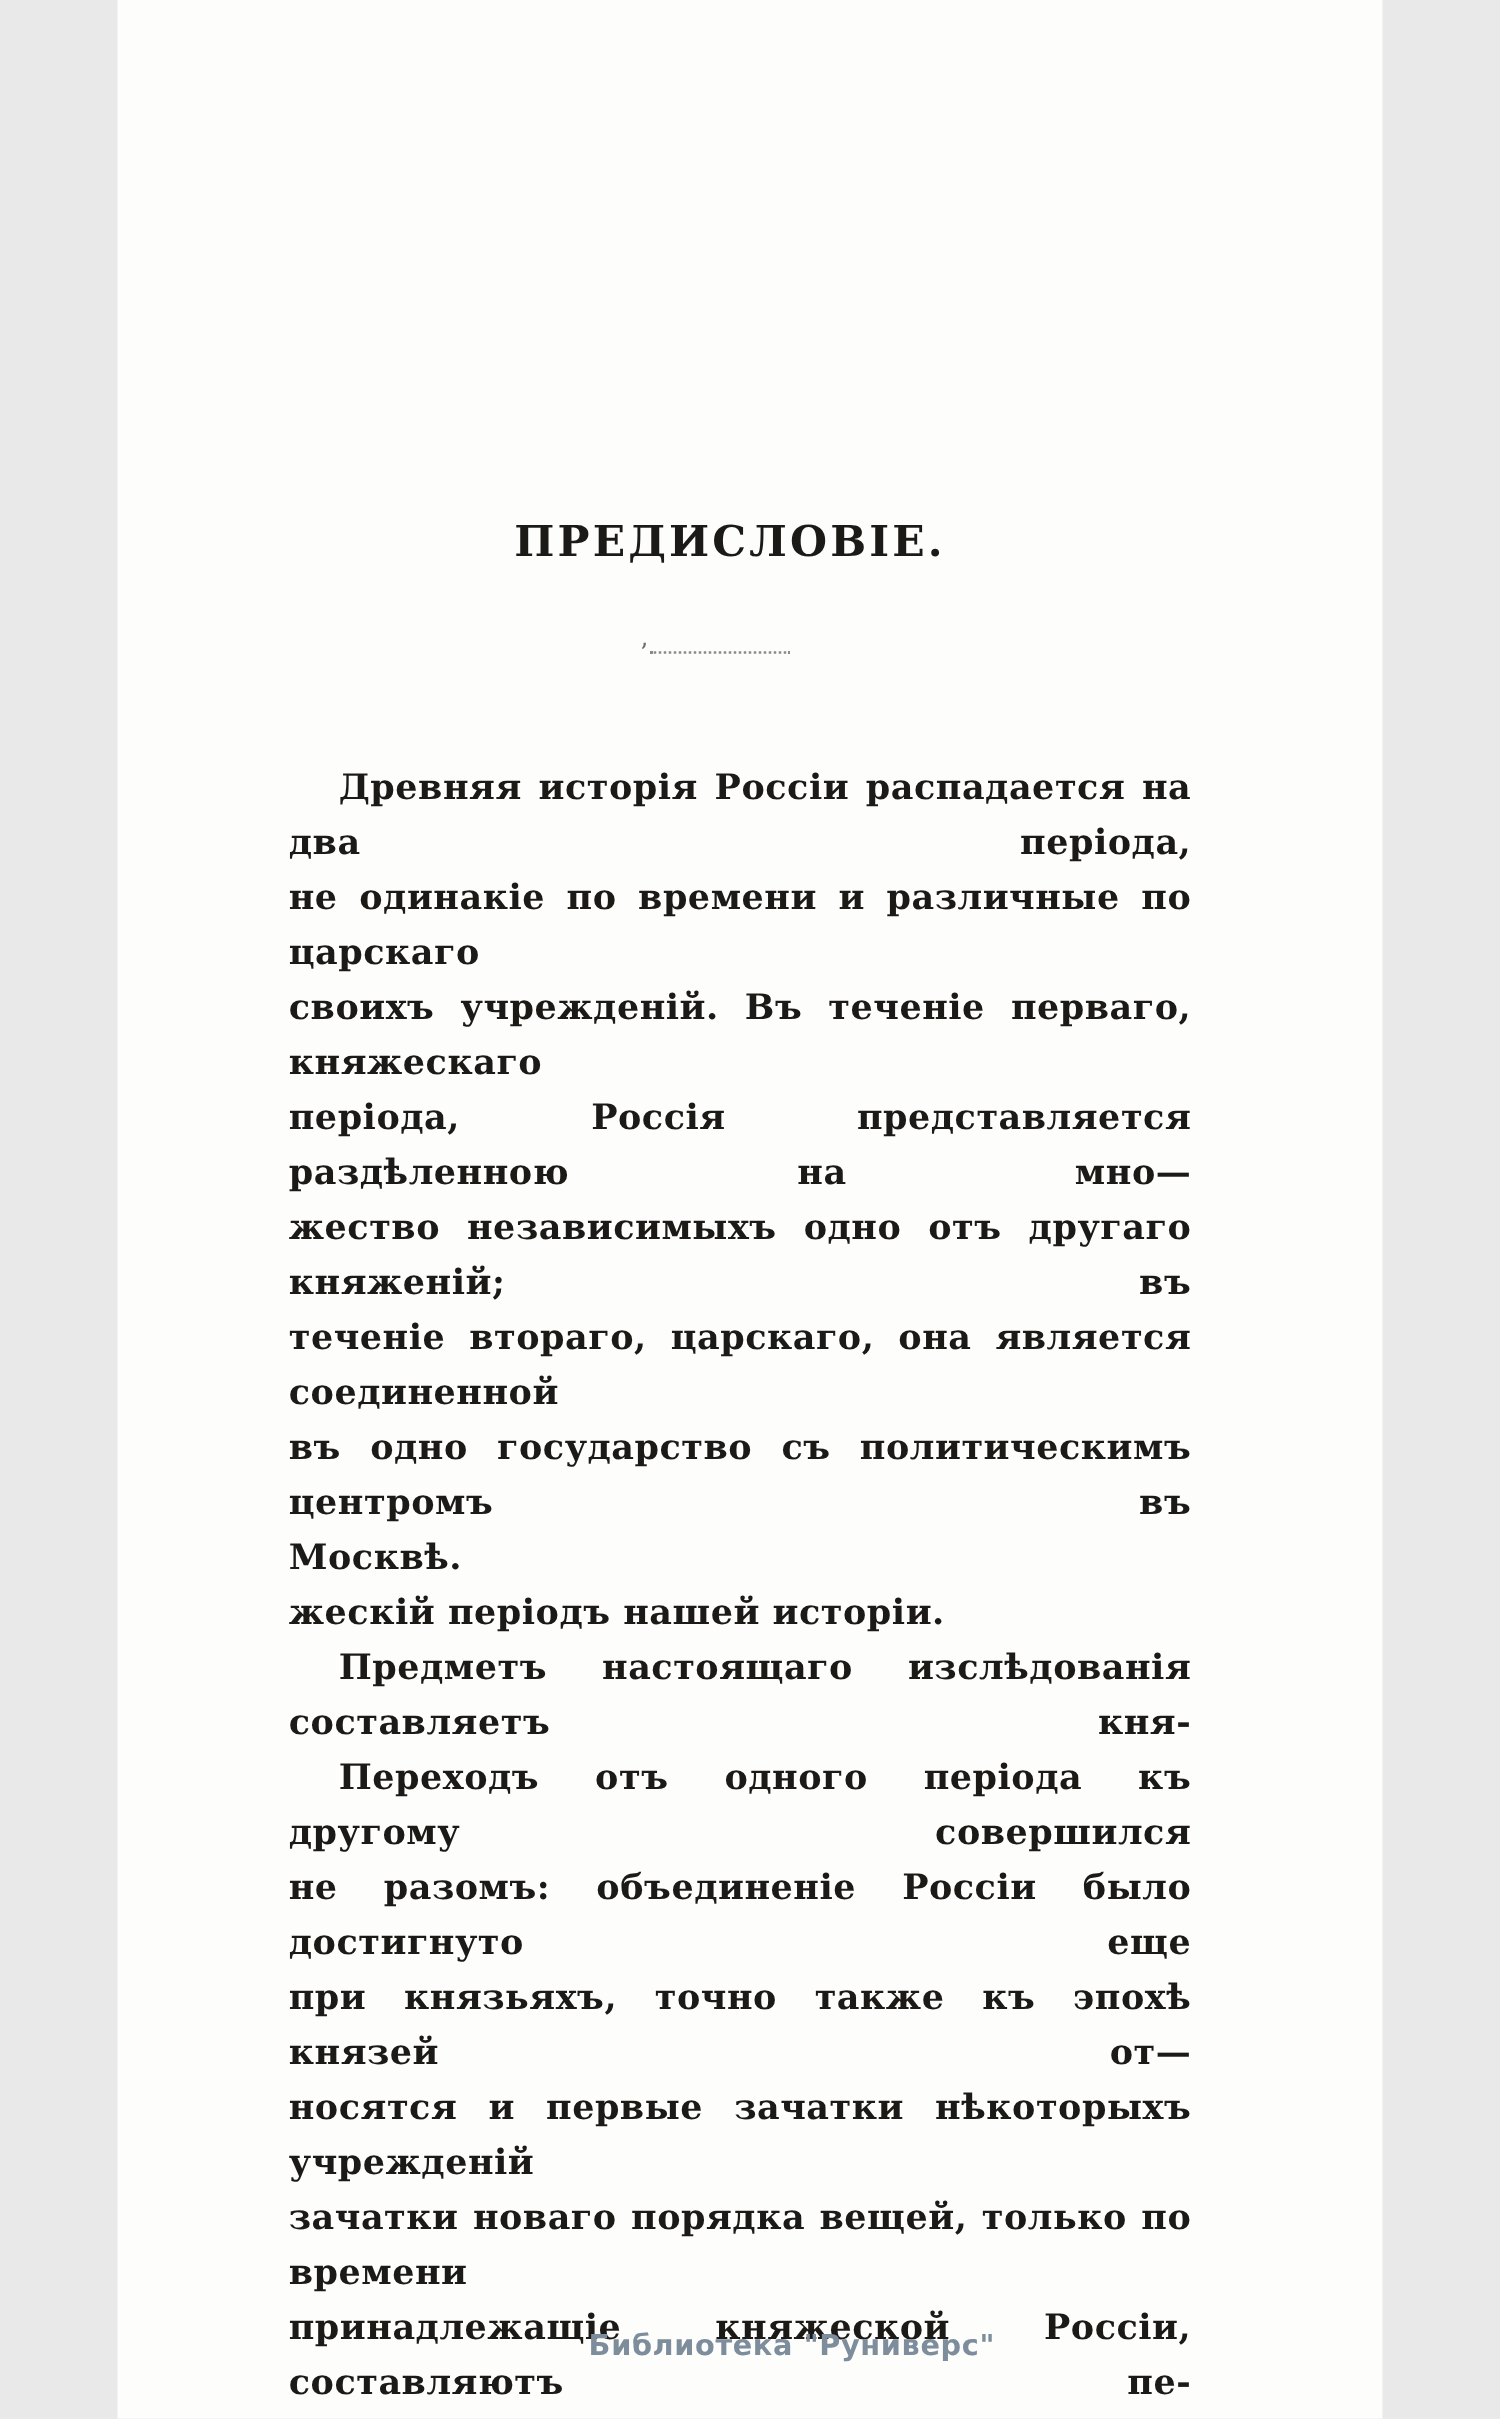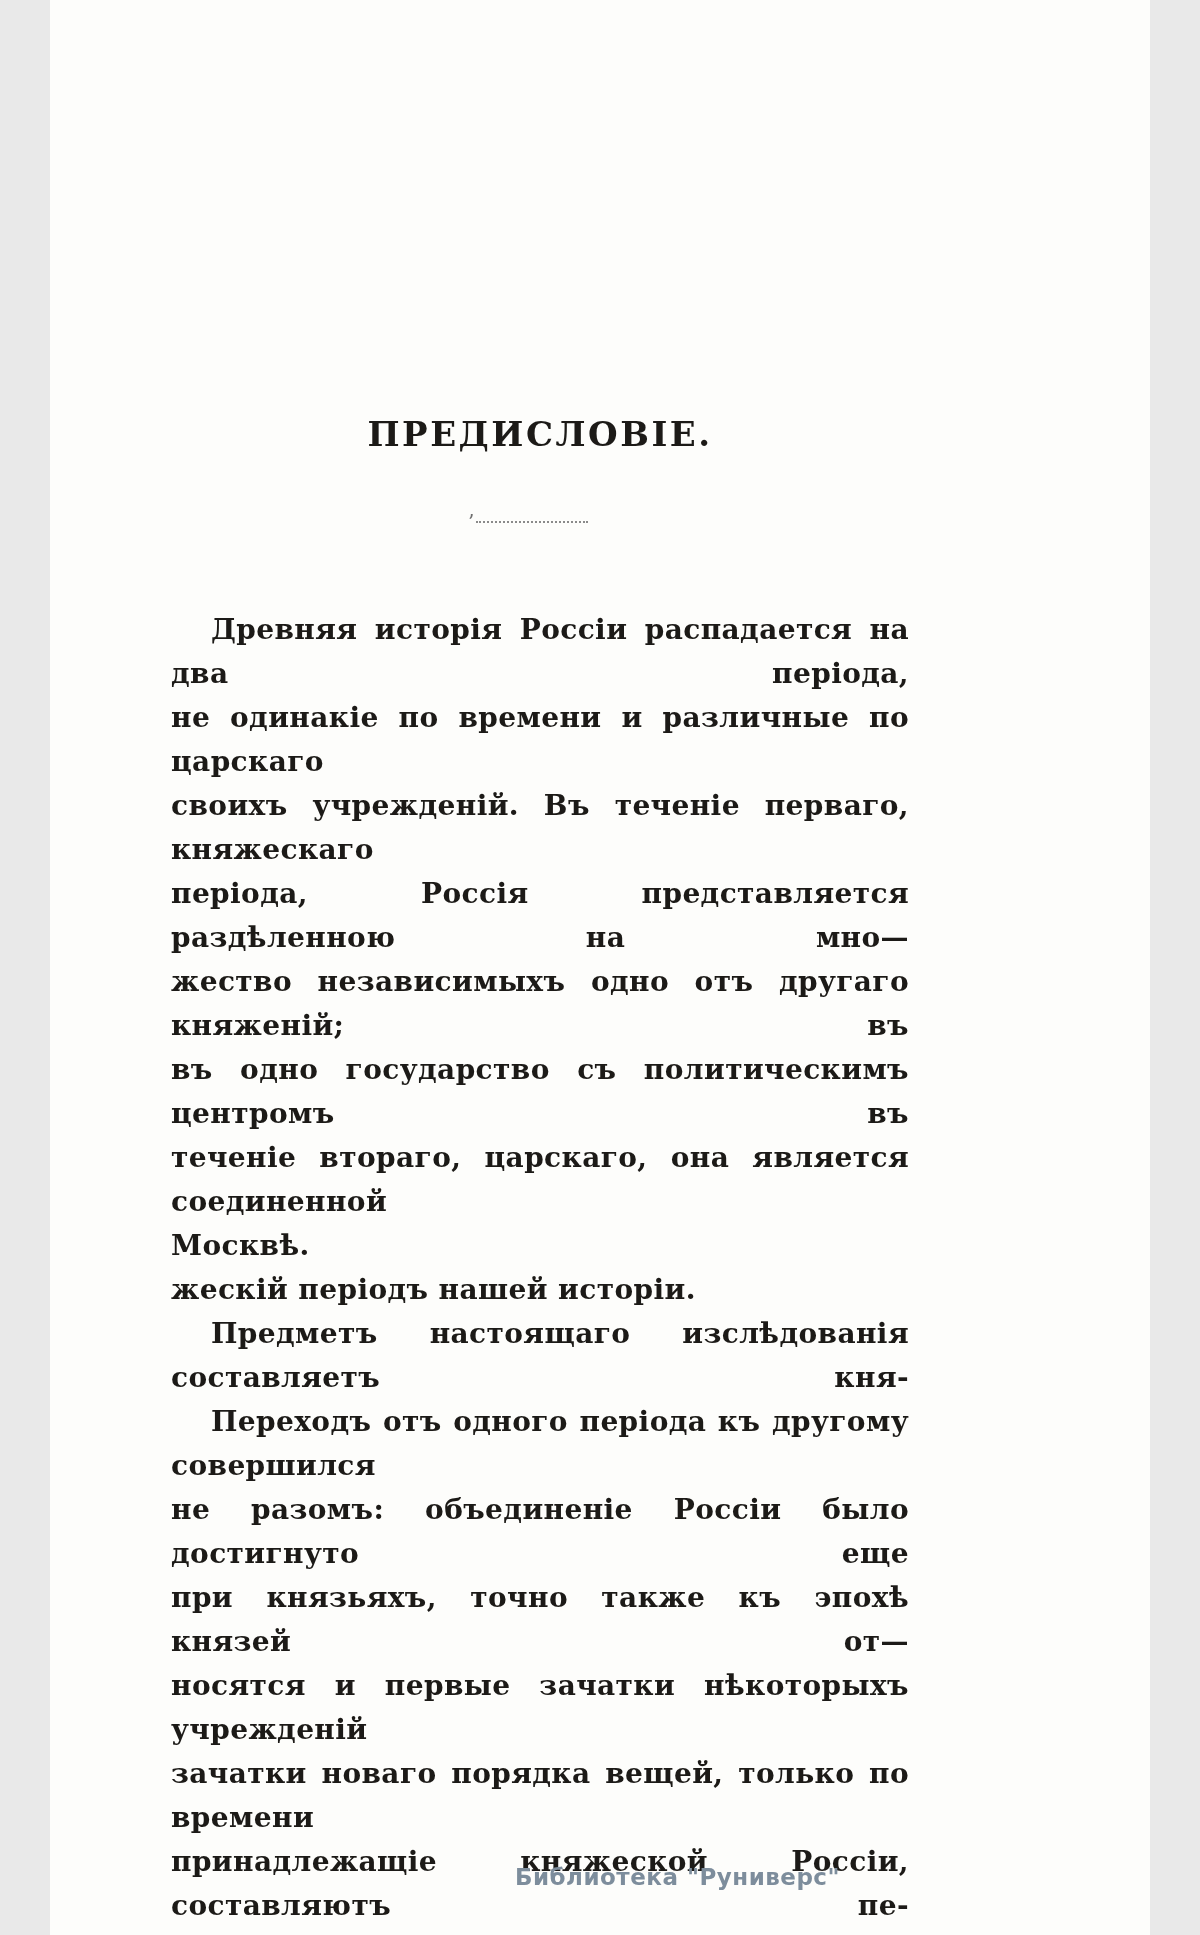--- a/index.html
+++ b/index.html
@@ -2,21 +2,21 @@
 <html style="--color-ink: #1c1a17; --color-paper: #fdfdfb; --color-watermark: #7d8d9c;"><head>
 <meta charset="utf-8">
 <style>
   html, body {
     margin: 0;
     padding: 0;
     background: #e9e9e9;
   }
   .scan-page {
     position: relative;
-    width: 1100px;
+    width: 1012px;
     height: 1935px;
     margin: 0 auto;
     background: var(--color-paper, #fdfdfb);
     overflow: hidden;
     font-family: "DejaVu Serif", "Liberation Serif", serif;
     color: var(--color-ink, #1c1a17);
   }
   .heading {
     position: absolute;
     top: 414px;
@@ -60,20 +60,21 @@
     line-height: 44px;
     letter-spacing: 0.4px;
   }
   .line {
     text-align: justify;
     text-align-last: justify;
     white-space: nowrap; 
   }
   .line {
     white-space: normal;
+    margin-left: 16px;
   }
   .line.indent {
     text-indent: 40px;
   }
   .line.end {
     text-align: center;
     text-align-last: left;
   }
   .watermark {
     position: absolute;
@@ -99,22 +100,22 @@
   </div>
 
   <div class="body-text">
 
     <div class="paragraph">
       <div class="line indent">Древняя исторія Россіи распадается на два періода,</div>
       <div class="line">не одинакіе по времени и различные по царскаго</div>
       <div class="line">своихъ учрежденій. Въ теченіе перваго, княжескаго</div>
       <div class="line">періода, Россія представляется раздѣленною на мно—</div>
       <div class="line">жество независимыхъ одно отъ другаго княженій; въ</div>
+      <div class="line">теченіе втораго, царскаго, она является соединенной</div>
       <div class="line">въ одно государство съ политическимъ центромъ въ</div>
-      <div class="line">теченіе втораго, царскаго, она является соединенной</div>
       <div class="line end">Москвѣ.</div>
     </div>
 
     <div class="paragraph">
       <div class="line end">жескій періодъ нашей исторіи.</div>
       <div class="line indent">Предметъ настоящаго изслѣдованія составляетъ кня-</div>
     </div>
 
     <div class="paragraph">
       <div class="line indent">Переходъ отъ одного періода къ другому совершился</div>

